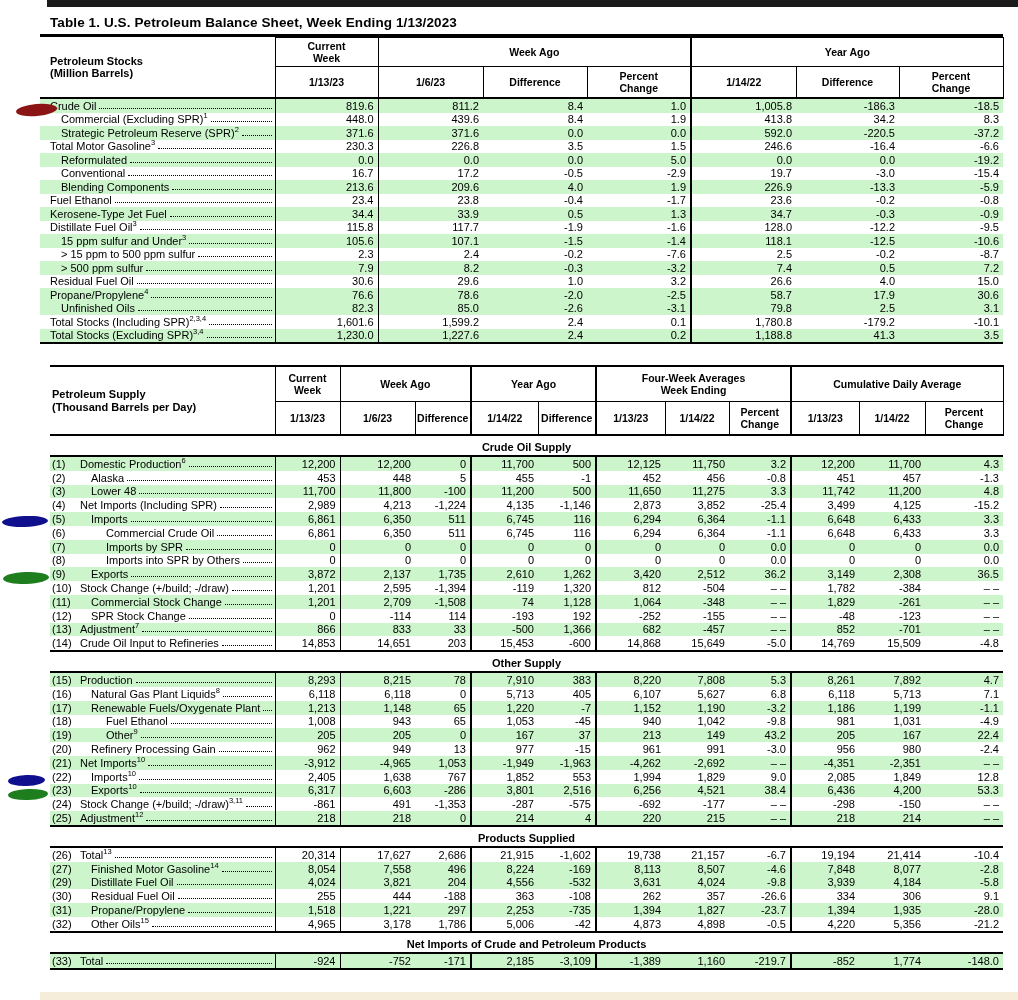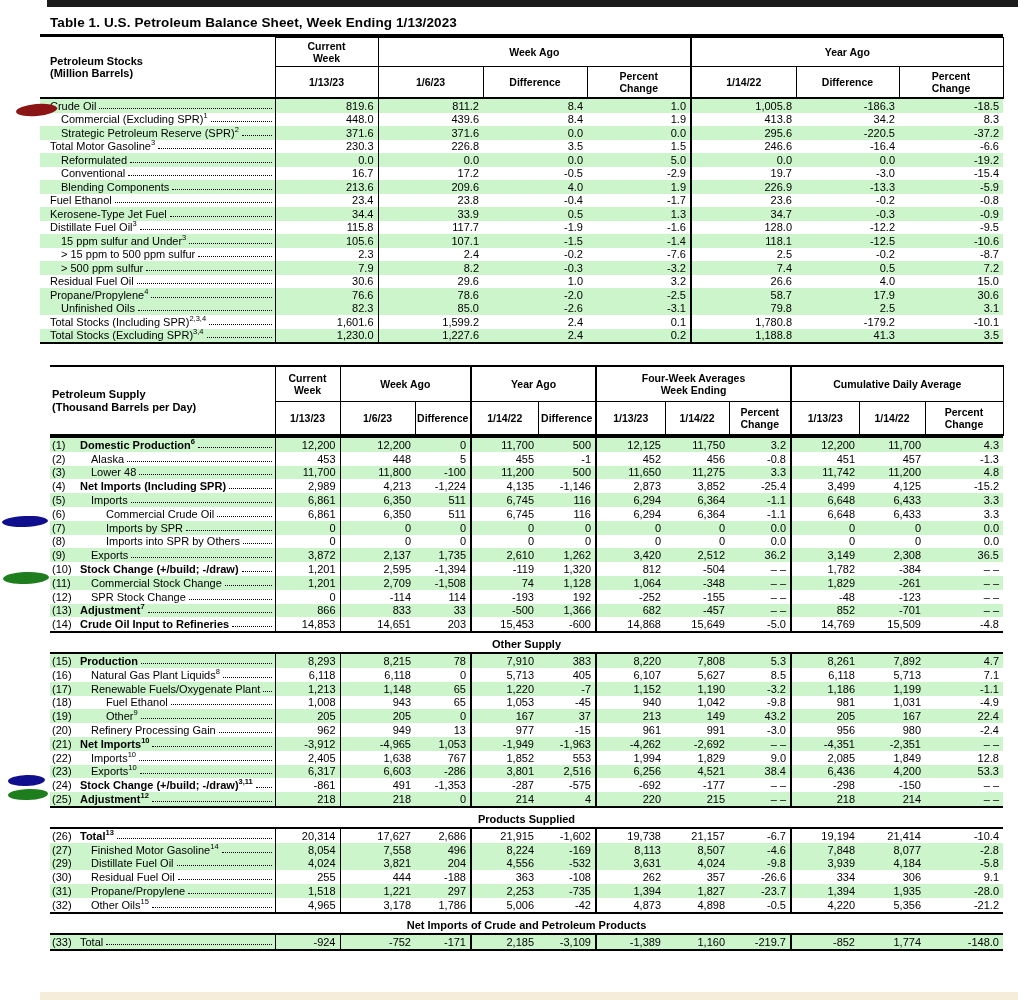--- a/index.html
+++ b/index.html
@@ -37,21 +37,21 @@
   td.num{text-align:right;padding-right:4px;white-space:nowrap;}
   tr.g{background:#ccf5cc;}
   td.lbl{overflow:hidden;}
   .lblflex{display:flex;align-items:flex-end;}
   .t1 .lblflex{padding-left:10px;}
   .t2 .lblflex{padding-left:2px;}
   .rownum{flex:0 0 28px;white-space:nowrap;}
   .t{white-space:nowrap;}
   .ind1{padding-left:11px;}
   .ind2{padding-left:26px;}
-  .bold{font-weight:bold;}
+  .bold{font-weight:normal;}
   sup{font-size:7.5px;line-height:0;}
   .leader{flex:1 1 auto;min-width:4px;border-bottom:1px dotted #000;margin:0 3px 3px 3px;}
   .section-title{width:953px;margin-left:10px;margin-top:3px;text-align:center;font-weight:bold;font-size:11px;height:16px;line-height:16px;}
 
   .marker{position:absolute;border-radius:50%;z-index:5;}
   .m-red{left:16px;top:104px;width:41px;height:12px;transform:rotate(-5deg);}
   .m-blue1{left:2px;top:516px;width:46px;height:11px;transform:rotate(-2deg);}
   .m-green1{left:3px;top:572px;width:46px;height:12px;transform:rotate(-2deg);}
   .m-blue2{left:8px;top:775px;width:37px;height:11px;transform:rotate(-2deg);}
   .m-green2{left:8px;top:789px;width:40px;height:11px;transform:rotate(-2deg);}
@@ -150,21 +150,21 @@
           <td class="lbl">
             <div class="lblflex">
               <span class="t ind1">Strategic Petroleum Reserve (SPR)<sup>2</sup></span>
               <span class="leader"></span>
             </div>
           </td>
           <td class="num bl1">371.6</td>
           <td class="num bl1">371.6</td>
           <td class="num ">0.0</td>
           <td class="num ">0.0</td>
-          <td class="num bl2">295.6</td>
+          <td class="num bl2">592.0</td>
           <td class="num ">-220.5</td>
           <td class="num ">-37.2</td>
         </tr>
         <tr>
           <td class="lbl">
             <div class="lblflex">
               <span class="t ind0">Total Motor Gasoline<sup>3</sup></span>
               <span class="leader"></span>
             </div>
           </td>
@@ -435,20 +435,21 @@
       <th class="bl2">1/13/23</th>
       <th>1/14/22</th>
       <th>
             <div class="nw">Percent Change</div>
           </th>
     </tr>
   </tbody>
     </table>
 
   <div id="supply-sections">
+      <div class="section-title">Crude Oil Supply</div>
       <table class="t2 box">
         <colgroup>
           <col style="width: 225px;">
           <col style="width: 65px;">
           <col style="width: 75px;">
           <col style="width: 56px;">
           <col style="width: 67px;">
           <col style="width: 58px;">
           <col style="width: 69px;">
           <col style="width: 64px;">
@@ -785,21 +786,21 @@
                 <span class="leader"></span>
               </div>
             </td>
             <td class="num bl1">6,118</td>
             <td class="num bl1">6,118</td>
             <td class="num ">0</td>
             <td class="num bl2">5,713</td>
             <td class="num ">405</td>
             <td class="num bl2">6,107</td>
             <td class="num ">5,627</td>
-            <td class="num ">8.5</td>
+            <td class="num ">6.8</td>
             <td class="num bl2">6,118</td>
             <td class="num ">5,713</td>
             <td class="num ">7.1</td>
           </tr>
           <tr class="g">
             <td class="lbl">
               <div class="lblflex">
                 <span class="rownum">(17)</span>
                 <span class="t ind1">Renewable Fuels/Oxygenate Plant</span>
                 <span class="leader"></span>

